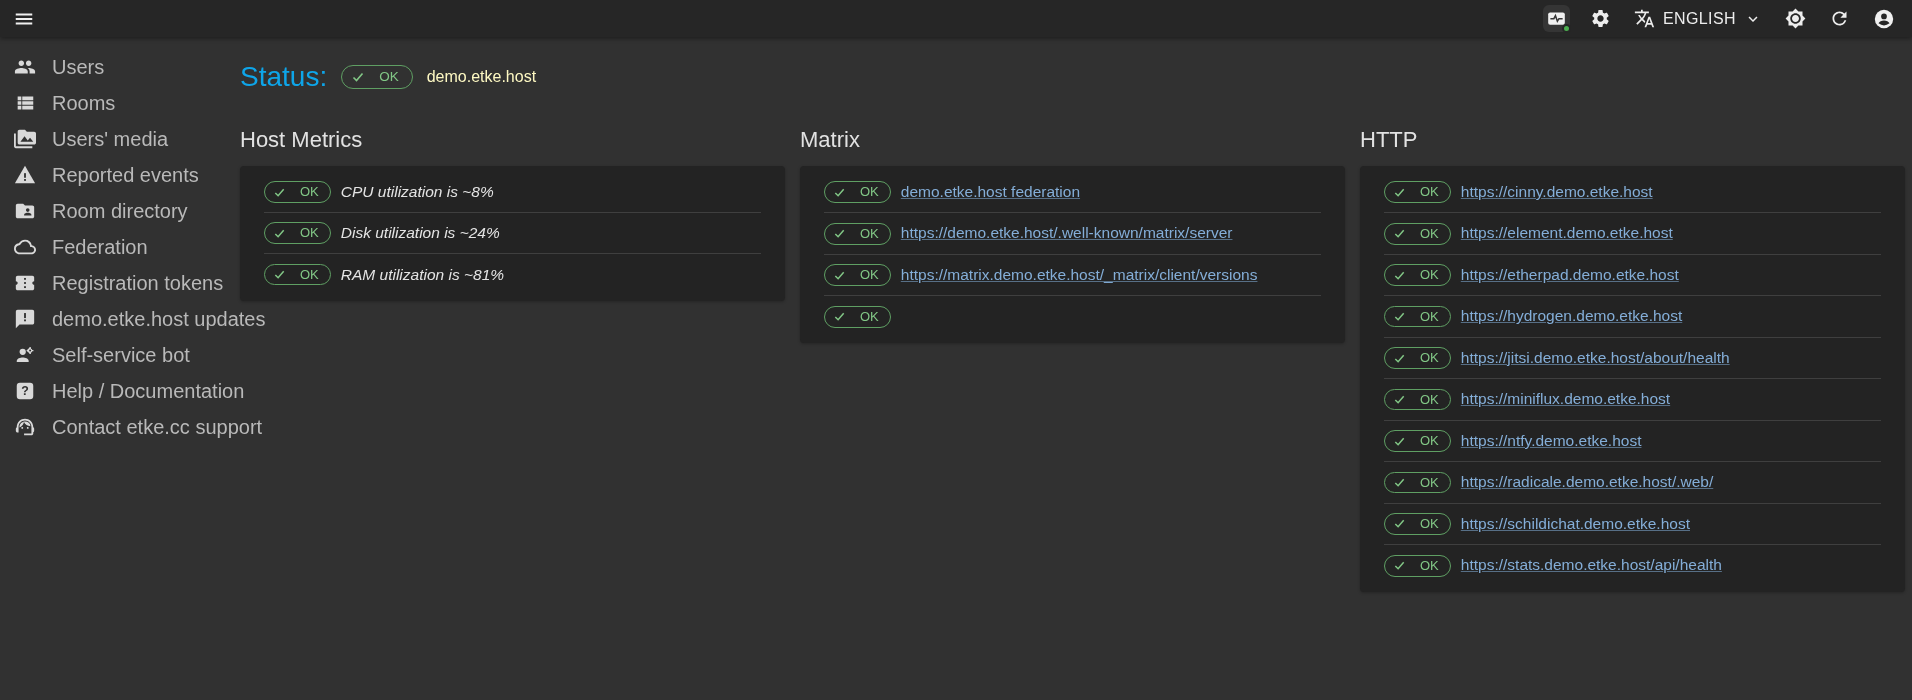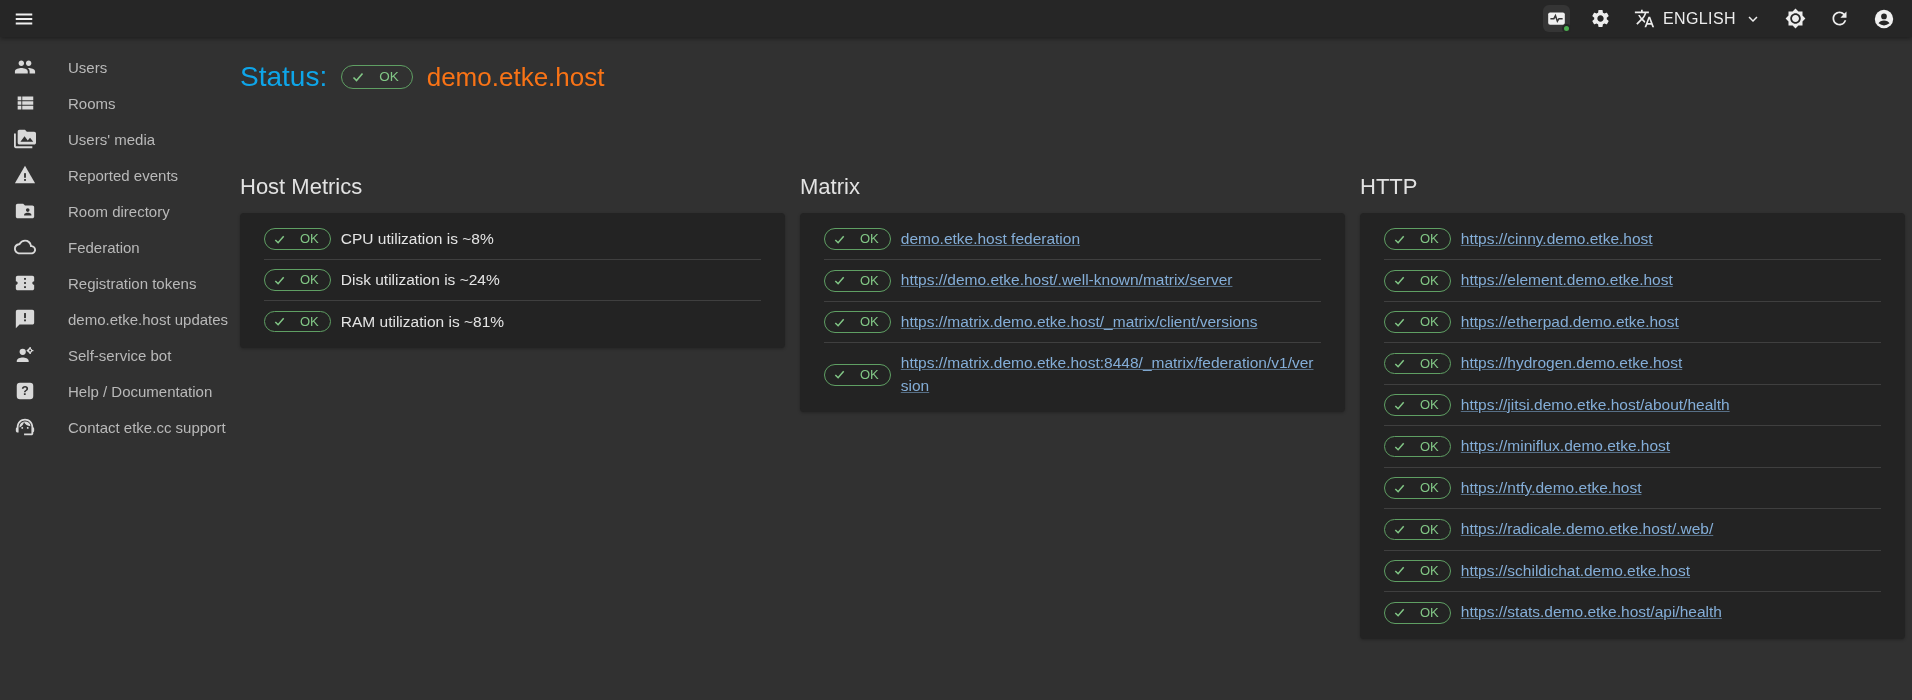--- a/index.html
+++ b/index.html
@@ -38,51 +38,51 @@
   .lang-btn{gap:8px;font-size:16px;letter-spacing:.4px;color:#ededed;}
   
   .shell{display:flex;height:663px;}
   .sidebar{width:224px;flex:0 0 224px;padding-top:12px;}
   .side-item{
     height:36px;display:flex;align-items:center;
     padding-left:14px;cursor:pointer;
   }
   .side-icon{width:22px;height:22px;color:var(--icon-side);display:inline-flex;flex:0 0 22px;}
   .side-icon svg{width:22px;height:22px;display:block;}
-  .side-label{margin-left:32px;font-size:15px;color:var(--text-side);white-space:nowrap;text-align:center;}
+  .side-label{margin-left:16px;font-size:20px;color:var(--text-side);white-space:nowrap;text-align:center;}
   
   .main{flex:1;padding:22px 6px 0 16px;}
   .status-row{display:flex;align-items:center;gap:14px;margin-top:2px;}
   .status-title{font-size:28px;font-weight:400;color:#0ea5e9;}
-  .host-link{font-size:26px;color:#f97316;text-decoration:none;cursor:pointer;}
+  .host-link{font-size:16px;color:#fef9c3;text-decoration:none;cursor:pointer;}
   
   .chip{
     display:inline-flex;align-items:center;gap:14px;
     border:1px solid var(--ok-border);border-radius:999px;
     color:var(--ok-green);font-size:13px;
     padding:2px 11px 2px 8px;line-height:1.2;white-space:nowrap;
     flex:0 0 auto;
   }
   .chip svg{display:block;}
   .chip-lg{font-size:13.5px;padding:3px 13px 3px 9px;}
   
   .columns{display:flex;gap:15px;margin-top:34px;}
-  .panel{width:545px;flex:0 0 545px;margin-top:47px;}
+  .panel{width:545px;flex:0 0 545px;}
   .panel-title{font-size:22px;font-weight:400;color:#e2e2e2;margin-bottom:13px;}
   .card{
     background:var(--card);border-radius:4px;
     padding:6px 24px;box-shadow:0 1px 3px rgba(0,0,0,.25);
   }
   .row{
     display:flex;align-items:center;gap:10px;
     padding:9px 0;border-bottom:1px solid var(--divider);
     min-height:41px;
   }
   .row:last-child{border-bottom:none;}
-  .row-text{font-size:15.5px;color:var(--text-main);}
+  .row-text{font-size:15.5px;color:var(--text-main);font-style:italic;}
   .row-link{
     font-size:15.5px;color:var(--link-blue);cursor:pointer;
     text-decoration-color:rgba(132,174,216,.55);
     overflow-wrap:anywhere;line-height:1.45;
   }
 </style>
 </head>
 <body>
 
 <header class="topbar">
@@ -343,21 +343,20 @@
               </span>
               <a class="row-link" href="#">https://matrix.demo.etke.host/_matrix/client/versions</a>
             </div>
             <div class="row">
               <span class="chip">
                 <svg width="13" height="13" viewBox="0 0 14 14">
                   <polyline points="2.5,7.5 5.5,10.5 11.5,3.5" fill="none" stroke="#82c786" stroke-width="1.6"></polyline>
                 </svg>
                 <span>OK</span>
               </span>
-              <a class="row-link" href="#">https://matrix.demo.etke.host:8448/_matrix/federation/v1/version</a>
             </div>
           </div>
         </section>
         <section class="panel">
           <h2 class="panel-title">HTTP</h2>
           <div class="card">
             <div class="row">
               <span class="chip">
                 <svg width="13" height="13" viewBox="0 0 14 14">
                   <polyline points="2.5,7.5 5.5,10.5 11.5,3.5" fill="none" stroke="#82c786" stroke-width="1.6"></polyline>

